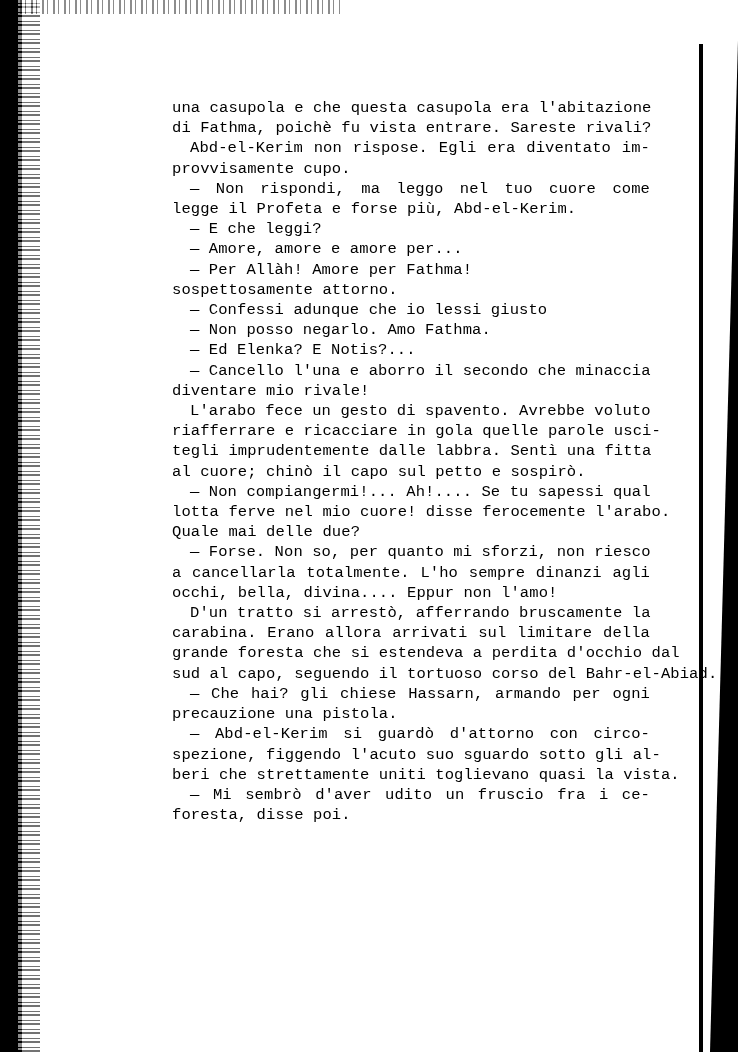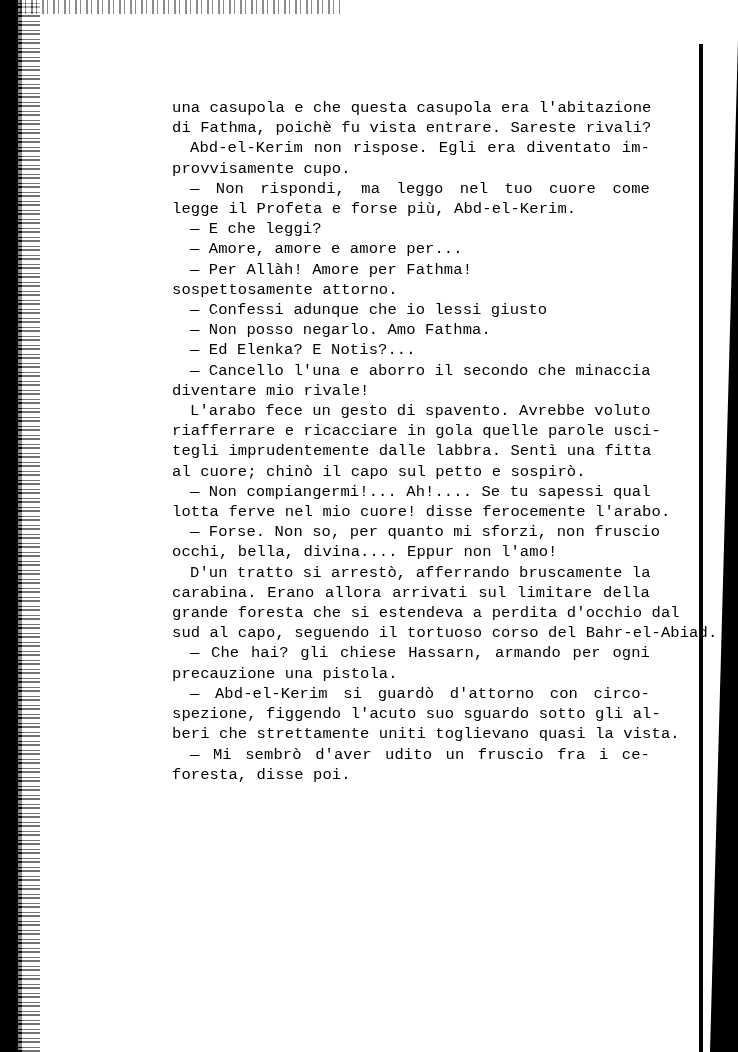--- a/index.html
+++ b/index.html
@@ -61,21 +61,23 @@
     <span class="line indent last">— Non posso negarlo. Amo Fathma.</span>
     <span class="line indent last">— Ed Elenka? E Notis?...</span>
     <span class="line indent">— Cancello l'una e aborro il secondo che minaccia</span>
     <span class="line last">diventare mio rivale!</span>
     <span class="line indent">L'arabo fece un gesto di spavento. Avrebbe voluto</span>
     <span class="line">riafferrare e ricacciare in gola quelle parole usci-</span>
     <span class="line">tegli imprudentemente dalle labbra. Sentì una fitta</span>
     <span class="line last">al cuore; chinò il capo sul petto e sospirò.</span>
     <span class="line indent">— Non compiangermi!... Ah!.... Se tu sapessi qual</span>
     <span class="line">lotta ferve nel mio cuore! disse ferocemente l'arabo.</span>
-    <span class="line indent">— Forse. Non so, per quanto mi sforzi, non fruscio</span>
+    <span class="line last">Quale mai delle due?</span>
+    <span class="line indent">— Forse. Non so, per quanto mi sforzi, non riesco</span>
+    <span class="line">a cancellarla totalmente. L'ho sempre dinanzi agli</span>
     <span class="line last">occhi, bella, divina.... Eppur non l'amo!</span>
     <span class="line indent">D'un tratto si arrestò, afferrando bruscamente la</span>
     <span class="line">carabina. Erano allora arrivati sul limitare della</span>
     <span class="line">grande foresta che si estendeva a perdita d'occhio dal</span>
     <span class="line">sud al capo, seguendo il tortuoso corso del Bahr-el-Abiad.</span>
     <span class="line indent">— Che hai? gli chiese Hassarn, armando per ogni</span>
     <span class="line last">precauzione una pistola.</span>
     <span class="line indent">— Abd-el-Kerim si guardò d'attorno con circo-</span>
     <span class="line">spezione, figgendo l'acuto suo sguardo sotto gli al-</span>
     <span class="line">beri che strettamente uniti toglievano quasi la vista.</span>

